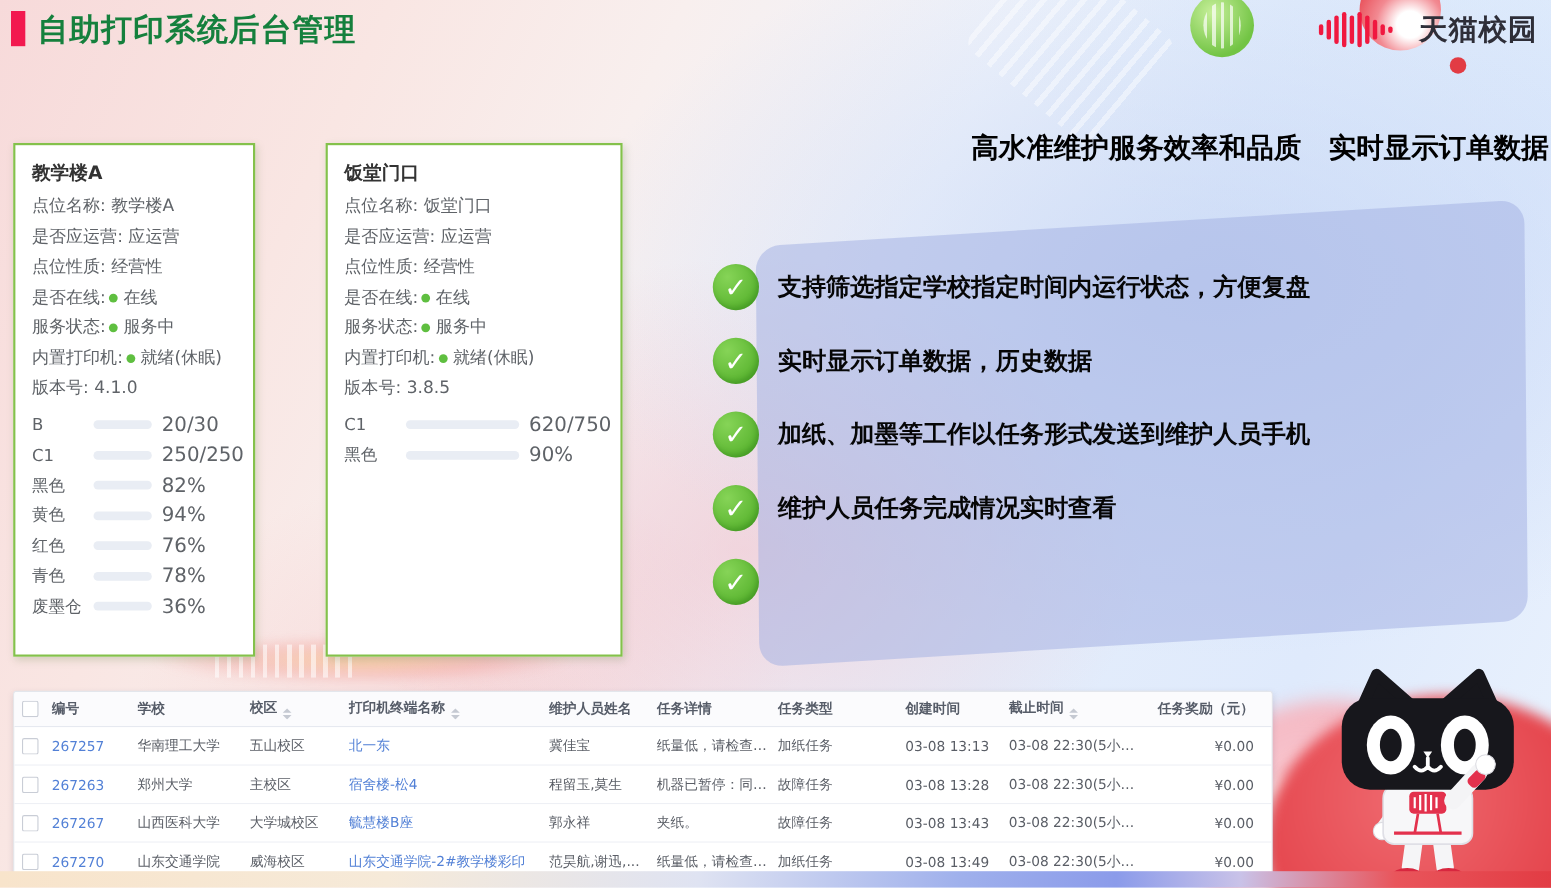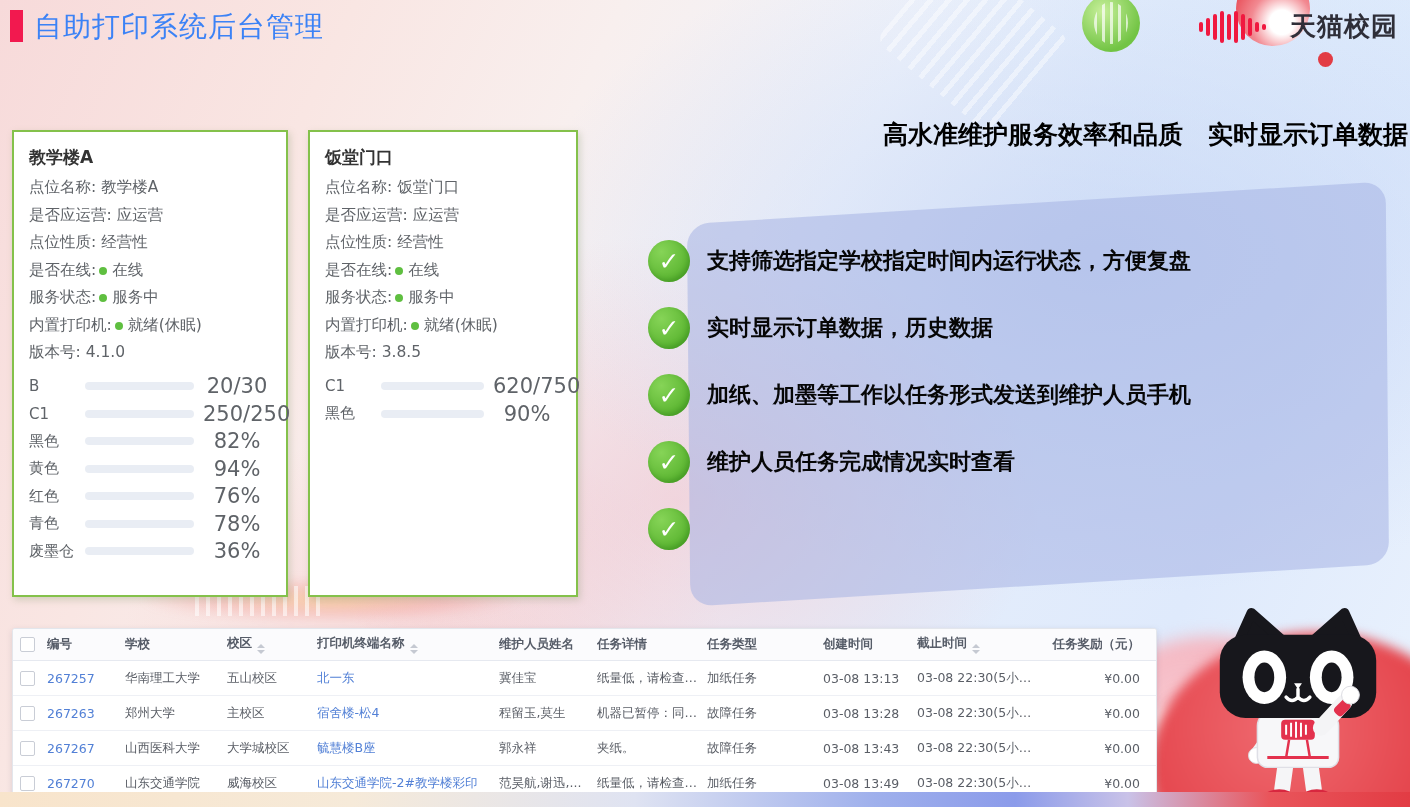--- a/index.html
+++ b/index.html
@@ -29,37 +29,37 @@
   .pink-blob{position:absolute;right:70px;bottom:-60px;width:260px;height:230px;border-radius:50%;
       background:radial-gradient(circle at 40% 35%, rgba(250,200,208,.95), rgba(244,150,160,.8) 70%, transparent);filter:blur(8px);}
   .white-blob{position:absolute;right:170px;bottom:-10px;width:120px;height:110px;border-radius:50%;
       background:rgba(255,255,255,.75);filter:blur(6px);}
   .red-blob{position:absolute;right:-70px;bottom:-95px;width:330px;height:270px;border-radius:50%;
       background:radial-gradient(circle at 40% 35%, #ef6a70, #e23c44 70%);filter:blur(6px);}
   .bottom-strip{position:absolute;left:0;bottom:0;width:100%;height:15px;
       background:linear-gradient(90deg,#f8e4cb 0%,#f6ead9 25%,#dfe3f2 45%,#9fb0ec 62%,#8b9bea 72%,#c9c2e8 80%,#e9555b 90%,#e23c44 100%);}
   
   .accent-bar{position:absolute;left:10px;top:10px;width:13px;height:32px;background:#f2194f;}
-  .page-title{position:absolute;left:34px;top:8px;font-size:28px;font-weight:normal;color:#3b82f6;letter-spacing:1px;white-space:nowrap;}
+  .page-title{position:absolute;left:34px;top:8px;font-size:28px;font-weight:bold;color:#15803d;letter-spacing:1px;white-space:nowrap;}
   .logo{position:absolute;right:12px;top:8px;display:flex;align-items:center;gap:5px;}
   .logo-text{font-size:26px;font-weight:600;color:#2e2e38;letter-spacing:1px;margin-left:16px;}
   
   .card{position:absolute;top:130px;height:467px;background:#fff;border:2px solid #84c14b;
       box-shadow:2px 3px 7px rgba(120,140,90,.28);padding:12px 15px;box-sizing:border-box;}
-  .card-a{left:12px;width:276px;}
-  .card-b{left:296px;width:270px;margin-left:12px;}
+  .card-a{left:12px;width:220px;}
+  .card-b{left:296px;width:270px;}
   .card-title{font-size:17px;font-weight:bold;color:#333;margin:2px 0 5px;}
   .field{font-size:15.5px;color:#5f6368;line-height:27.5px;white-space:nowrap;}
   .dot{display:inline-block;width:8px;height:8px;border-radius:50%;background:#5fbf40;margin:0 5px 0 3px;}
   .meters{margin-top:6px;}
   .meter{display:flex;align-items:center;height:27.5px;}
   .m-label{width:56px;font-size:15px;color:#5f6368;white-space:nowrap;}
   .m-track{flex:1;height:8px;border-radius:5px;background:#e9edf4;overflow:hidden;}
   .m-fill{height:100%;border-radius:5px;background:#62bd3e;}
-  .m-val{width:68px;padding-left:9px;font-size:21px;color:#5f6368;white-space:nowrap;text-align:center;}
+  .m-val{width:68px;padding-left:9px;font-size:18px;color:#5f6368;white-space:nowrap;}
   
   .headline{position:absolute;right:2px;top:118px;font-size:25px;font-weight:800;color:#000;white-space:nowrap;}
   .panel{position:absolute;left:688px;top:203px;width:700px;height:382px;border-radius:22px;
       background:rgba(163,177,226,.52);transform:rotate(-3.5deg) skewX(-3deg);}
   .features{position:absolute;left:648px;top:240px;width:762px;}
   .feat{display:flex;align-items:center;gap:17px;margin-bottom:25px;height:42px;}
   .check{flex:0 0 42px;width:42px;height:42px;border-radius:50%;color:#fff;font-size:25px;font-weight:bold;
       display:flex;align-items:center;justify-content:center;
       background:radial-gradient(circle at 32% 28%, #86d457, #58b32e 78%);
       box-shadow:inset -2px -3px 5px rgba(20,90,10,.25);}

